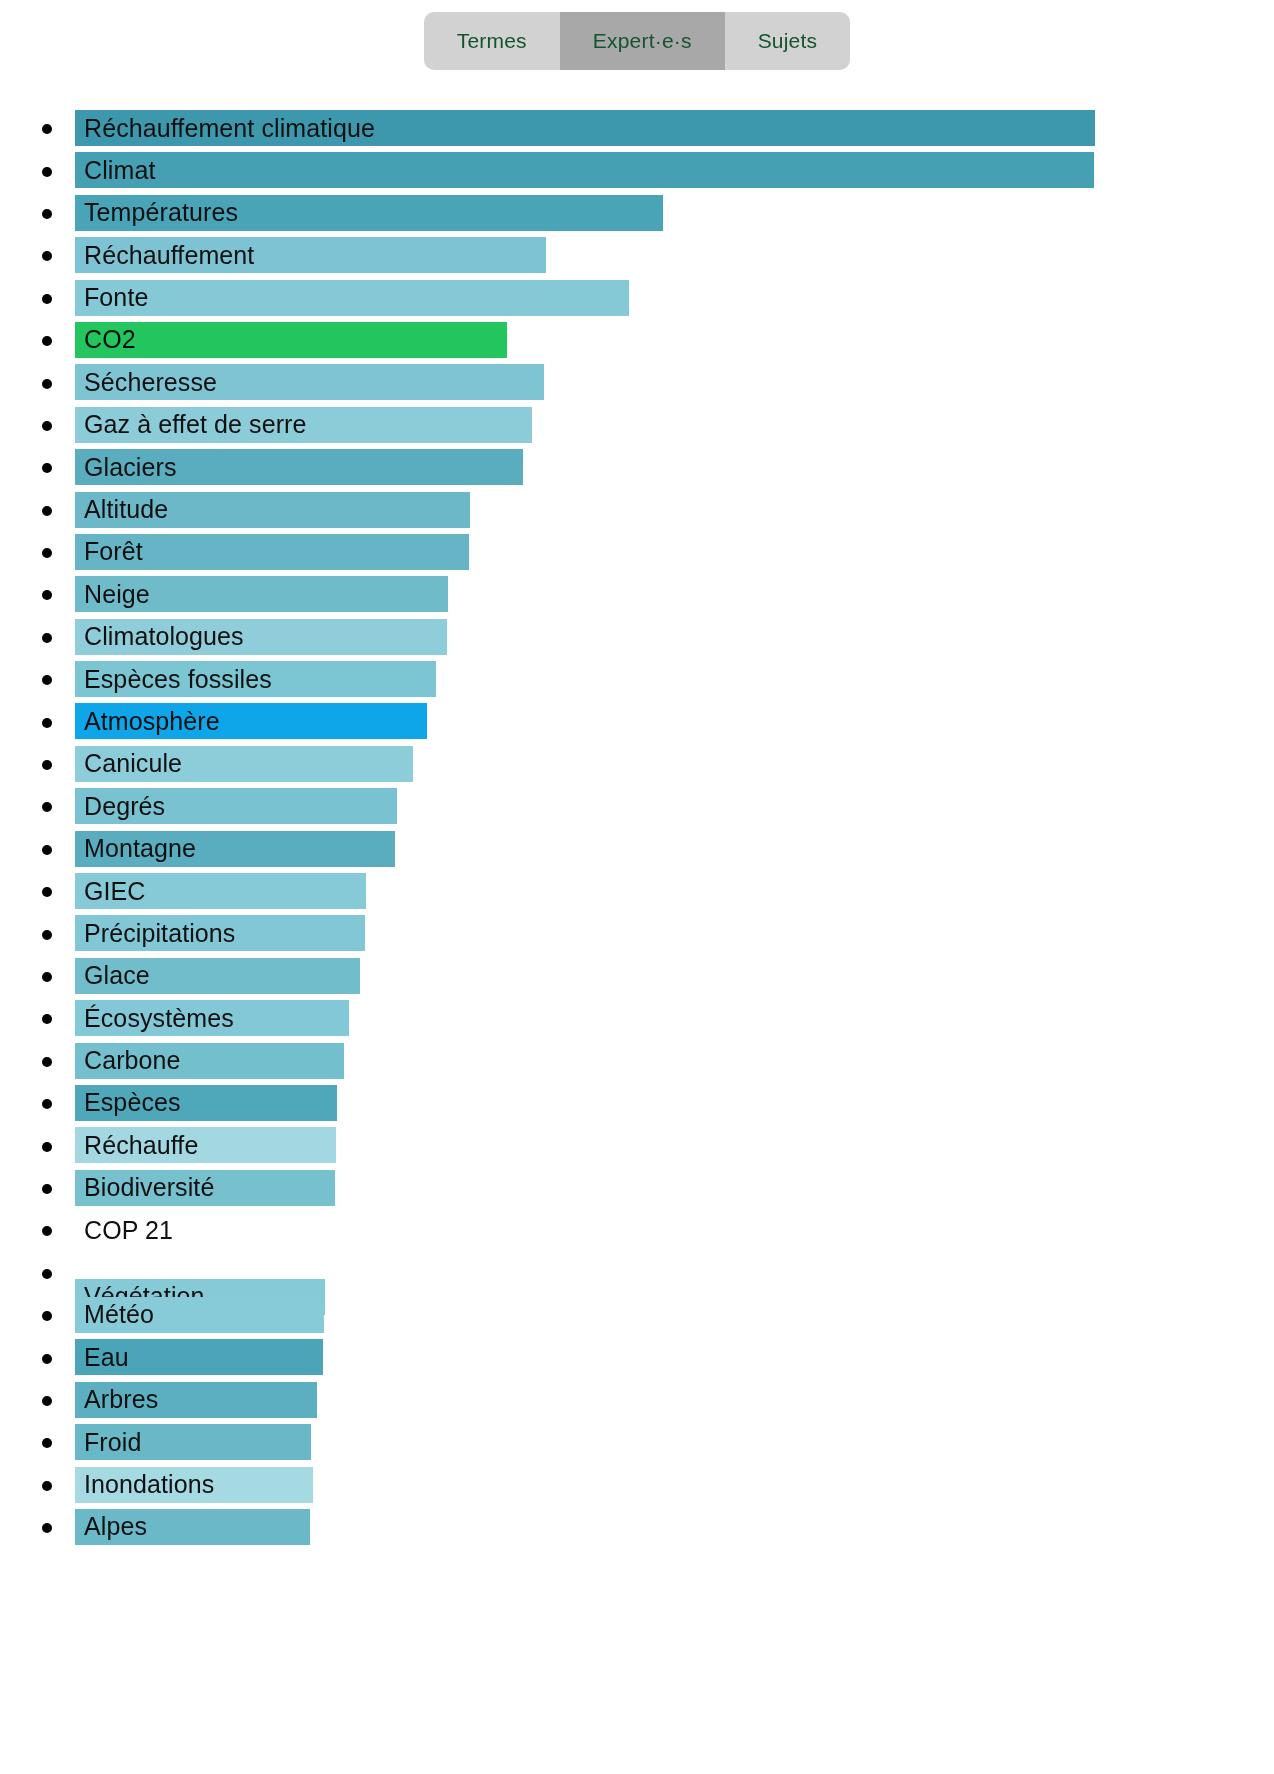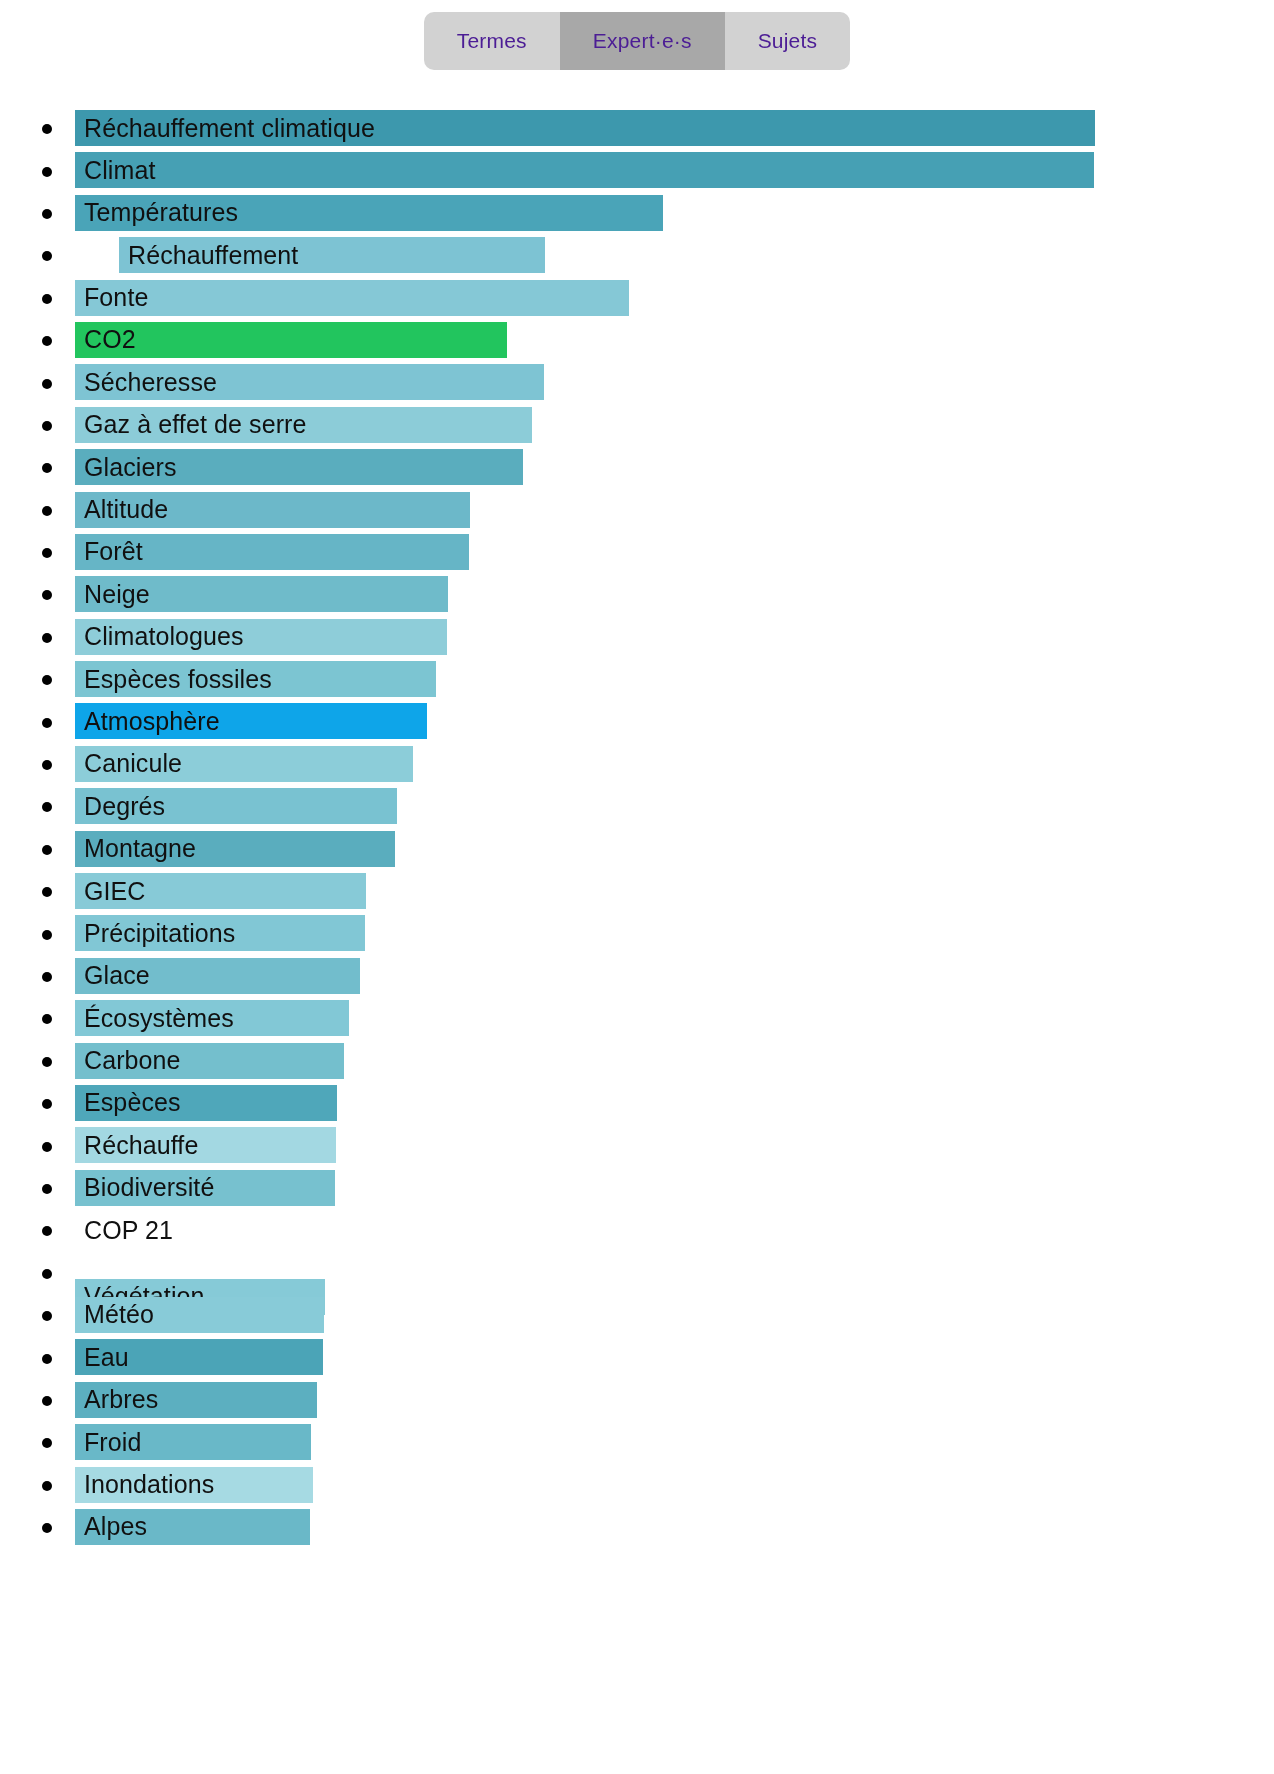--- a/index.html
+++ b/index.html
@@ -27,21 +27,21 @@
     display: flex;
     border-radius: 10px;
     overflow: hidden;
     height: 58px;
   }
   .tab {
     display: flex;
     align-items: center;
     justify-content: center;
     font-size: 21px;
-    color: #4c1d95;
+    color: #14532d;
     letter-spacing: 0.2px;
     padding: 0 33px;
     box-sizing: border-box;
     cursor: pointer;
     user-select: none;
     white-space: nowrap;
   }
   .tab.inactive {
     background: #d2d2d2;
   }
@@ -123,21 +123,21 @@
       </div>
     </li>
     <li class="row">
       <span class="bullet"></span>
       <div class="bar" style="width: 588px; background: rgb(74, 164, 184);">
         <span class="bar-label">Températures</span>
       </div>
     </li>
     <li class="row">
       <span class="bullet"></span>
-      <div class="bar" style="width: 426px; background: rgb(125, 195, 211); margin-left: 44px;">
+      <div class="bar" style="width: 471px; background: rgb(125, 195, 211);">
         <span class="bar-label">Réchauffement</span>
       </div>
     </li>
     <li class="row">
       <span class="bullet"></span>
       <div class="bar" style="width: 554px; background: rgb(133, 200, 214);">
         <span class="bar-label">Fonte</span>
       </div>
     </li>
     <li class="row">

